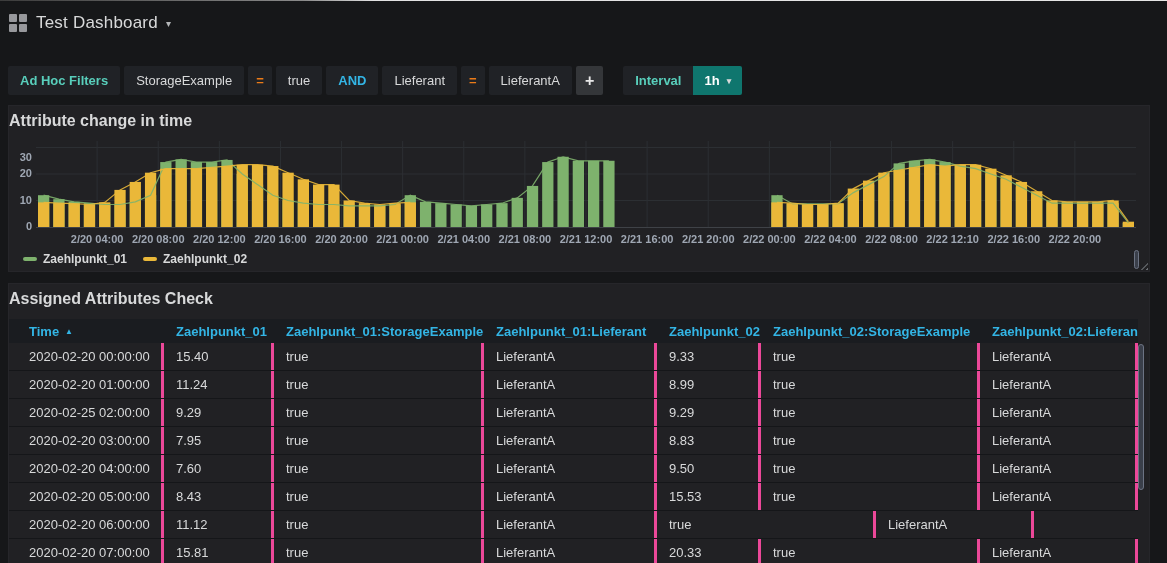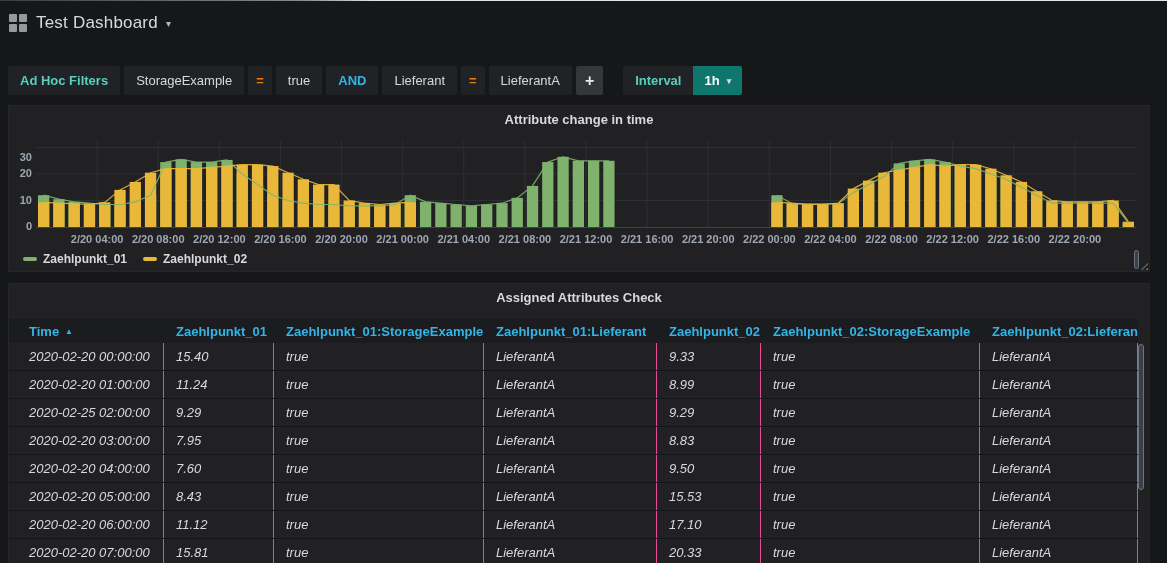--- a/index.html
+++ b/index.html
@@ -26,22 +26,22 @@
   .chip.add { background:#343639; color:#e8e8e8; font-size:16px; font-weight:700; padding:0 9px; }
   .interval-group { display:flex; margin-left:16px; }
   .interval-label { height:29px; display:flex; align-items:center; padding:0 12px;
     background:#202226; border-radius:2px 0 0 2px; color:#58cebb; font-size:13px; font-weight:700; }
   .interval-value { height:29px; display:flex; align-items:center; gap:7px; padding:0 11px;
     background:#0f766e; border-radius:0 2px 2px 0; color:#ffffff; font-size:13px; font-weight:700; }
   .interval-value .caret { font-size:9px; color:#d8d9da; }
 
   
   .panel { position:absolute; background:#212124; border:1px solid #26262a; }
-  .panel-title { position:absolute; top:6px; left:0; width:100%; text-align:center;
-    color:#d8d9da; font-size:13px; font-weight:600; cursor:pointer; }
+  .panel-title { position:absolute; top:6px; left:0; width:100%; 
+    color:#d8d9da; font-size:16px; font-weight:600; cursor:pointer; }
 
   
   #chart-panel { left:8px; top:105px; width:1142px; height:167px; }
   .ylabels div { position:absolute; left:0; width:23px; text-align:right;
     color:#9fa7b3; font-size:11px; font-weight:600; }
   .xlabels div { position:absolute; width:84px; text-align:center;
     color:#9fa7b3; font-size:11px; font-weight:600; top:127px; }
   #plot-svg { position:absolute; left:27px; top:33px; }
   .legend { position:absolute; left:14px; top:146px; display:flex; align-items:center; gap:16px; }
   .legend-item { display:flex; align-items:center; gap:6px; cursor:pointer; }
@@ -54,21 +54,21 @@
   
   #table-panel { left:8px; top:283px; width:1142px; height:292px; }
   .tbl { position:absolute; left:0; top:35px; width:1129px; }
   .tbl-header { display:flex; background:#1a1c20; height:24px; }
   .tbl-header .hcell { display:flex; align-items:center; color:#33b5e5; font-size:13px;
     font-weight:700; padding-left:12px; cursor:pointer; white-space:nowrap; overflow:hidden; }
   .tbl-header .hcell.first { padding-left:20px; }
   .sort-arrow { font-size:8px; margin-left:6px; color:#33b5e5; }
   .tbl-row { display:flex; height:28px; background:#212124; border-bottom:1px solid #151619; }
   .tbl-row .cell { display:flex; align-items:center; color:#d8d9da; font-size:13px;
-    padding-left:12px; border-right:1px solid #ec4899; white-space:nowrap; overflow:hidden;font-style:italic; }
+    padding-left:12px; border-right:3px solid #ec4899; white-space:nowrap; overflow:hidden; }
   .tbl-row .cell.first { padding-left:20px; }
 </style>
 </head>
 <body>
 
 <div class="topline"></div>
 
 <div class="dash-header">
   <div class="grid-icon">
     <div></div>
@@ -255,21 +255,21 @@
       <div style="left: 290.556px;">2/20 20:00</div>
       <div style="left: 351.667px;">2/21 00:00</div>
       <div style="left: 412.778px;">2/21 04:00</div>
       <div style="left: 473.889px;">2/21 08:00</div>
       <div style="left: 535px;">2/21 12:00</div>
       <div style="left: 596.111px;">2/21 16:00</div>
       <div style="left: 657.222px;">2/21 20:00</div>
       <div style="left: 718.333px;">2/22 00:00</div>
       <div style="left: 779.444px;">2/22 04:00</div>
       <div style="left: 840.556px;">2/22 08:00</div>
-      <div style="left: 901.667px;">2/22 12:00</div>
+      <div style="left: 901.667px;">2/22 12:10</div>
       <div style="left: 962.778px;">2/22 16:00</div>
       <div style="left: 1023.89px;">2/22 20:00</div>
     </div>
   <div class="legend">
       <div class="legend-item">
         <div class="legend-dash" style="background: rgb(126, 178, 109);"></div>
         <span class="lab">Zaehlpunkt_01</span>
       </div>
       <div class="legend-item">
         <div class="legend-dash" style="background: rgb(234, 184, 57);"></div>
@@ -360,21 +360,20 @@
           <div class="cell" style="width: 173px;">LieferantA</div>
           <div class="cell" style="width: 104px; text-align: right;">15.53</div>
           <div class="cell" style="width: 219px;">true</div>
           <div class="cell" style="width: 158px;">LieferantA</div>
         </div>
         <div class="tbl-row">
           <div class="cell first" style="width: 155px;">2020-02-20 06:00:00</div>
           <div class="cell" style="width: 110px;">11.12</div>
           <div class="cell" style="width: 210px;">true</div>
           <div class="cell" style="width: 173px;">LieferantA</div>
-          <div class="cell" style="width: 104px;">17.10</div>
           <div class="cell" style="width: 219px;">true</div>
           <div class="cell" style="width: 158px;">LieferantA</div>
         </div>
         <div class="tbl-row">
           <div class="cell first" style="width: 155px;">2020-02-20 07:00:00</div>
           <div class="cell" style="width: 110px;">15.81</div>
           <div class="cell" style="width: 210px;">true</div>
           <div class="cell" style="width: 173px;">LieferantA</div>
           <div class="cell" style="width: 104px;">20.33</div>
           <div class="cell" style="width: 219px;">true</div>

